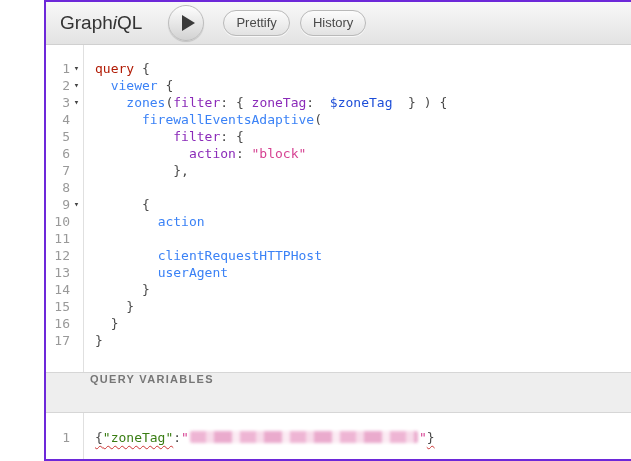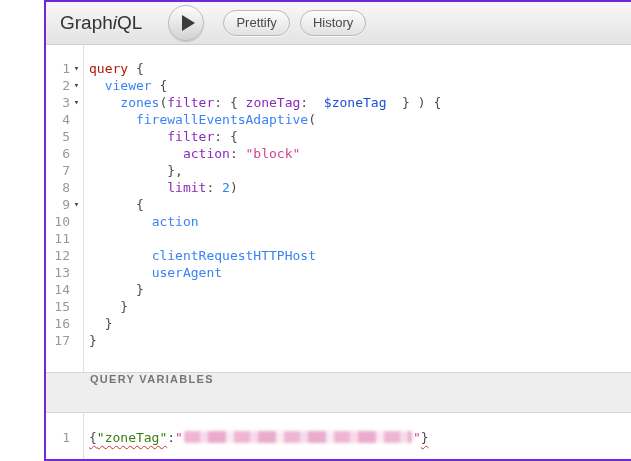--- a/index.html
+++ b/index.html
@@ -27,21 +27,21 @@
 
   
   .editor{flex:1;position:relative;background:#fff;overflow:hidden;}
   .editor::before,.var-area::before{content:"";position:absolute;left:37px;top:0;bottom:0;
            width:1px;background:#e0e0e0;}
   .cm-lines{padding-top:15px;}
   .code-line,.var-line{display:flex;height:17px;line-height:17px;
            font-family:"DejaVu Sans Mono","Liberation Mono",monospace;font-size:13px;}
   .ln{width:24px;flex:none;text-align:right;color:#999;}
   .fold{width:13px;flex:none;text-align:center;color:#444;font-size:9px;line-height:17px;}
-  .lc{flex:none;white-space:pre;padding-left:6px;}
+  .lc{flex:none;white-space:pre;padding-left:12px;}
 
   .tk-kw{color:#B11A04;}
   .tk-prop{color:#3b82f6;}
   .tk-attr{color:#8B2BB9;}
   .tk-var{color:#1d4ed8;}
   .tk-str{color:#D64292;}
   .tk-num{color:#2882F9;}
   .tk-p{color:#4a4a4a;}
   .tk-vkey{color:#397D13;}
   .tk-err{text-decoration:underline wavy #cc3333;text-decoration-thickness:1px;
@@ -106,21 +106,20 @@
           <div class="lc"><span class="tk-p">            </span><span class="tk-attr">action</span><span class="tk-p">: </span><span class="tk-str">"block"</span></div>
         </div>
         <div class="code-line">
           <div class="ln">7</div>
           <div class="fold"></div>
           <div class="lc"><span class="tk-p">          },</span></div>
         </div>
         <div class="code-line">
           <div class="ln">8</div>
           <div class="fold"></div>
-          <div class="lc"><span class="tk-p">          </span><span class="tk-attr">limit</span><span class="tk-p">: </span><span class="tk-num">2</span><span class="tk-p">)</span></div>
         </div>
         <div class="code-line">
           <div class="ln">9</div>
           <div class="fold">▾</div>
           <div class="lc"><span class="tk-p">      {</span></div>
         </div>
         <div class="code-line">
           <div class="ln">10</div>
           <div class="fold"></div>
           <div class="lc"><span class="tk-p">        </span><span class="tk-prop">action</span></div>

